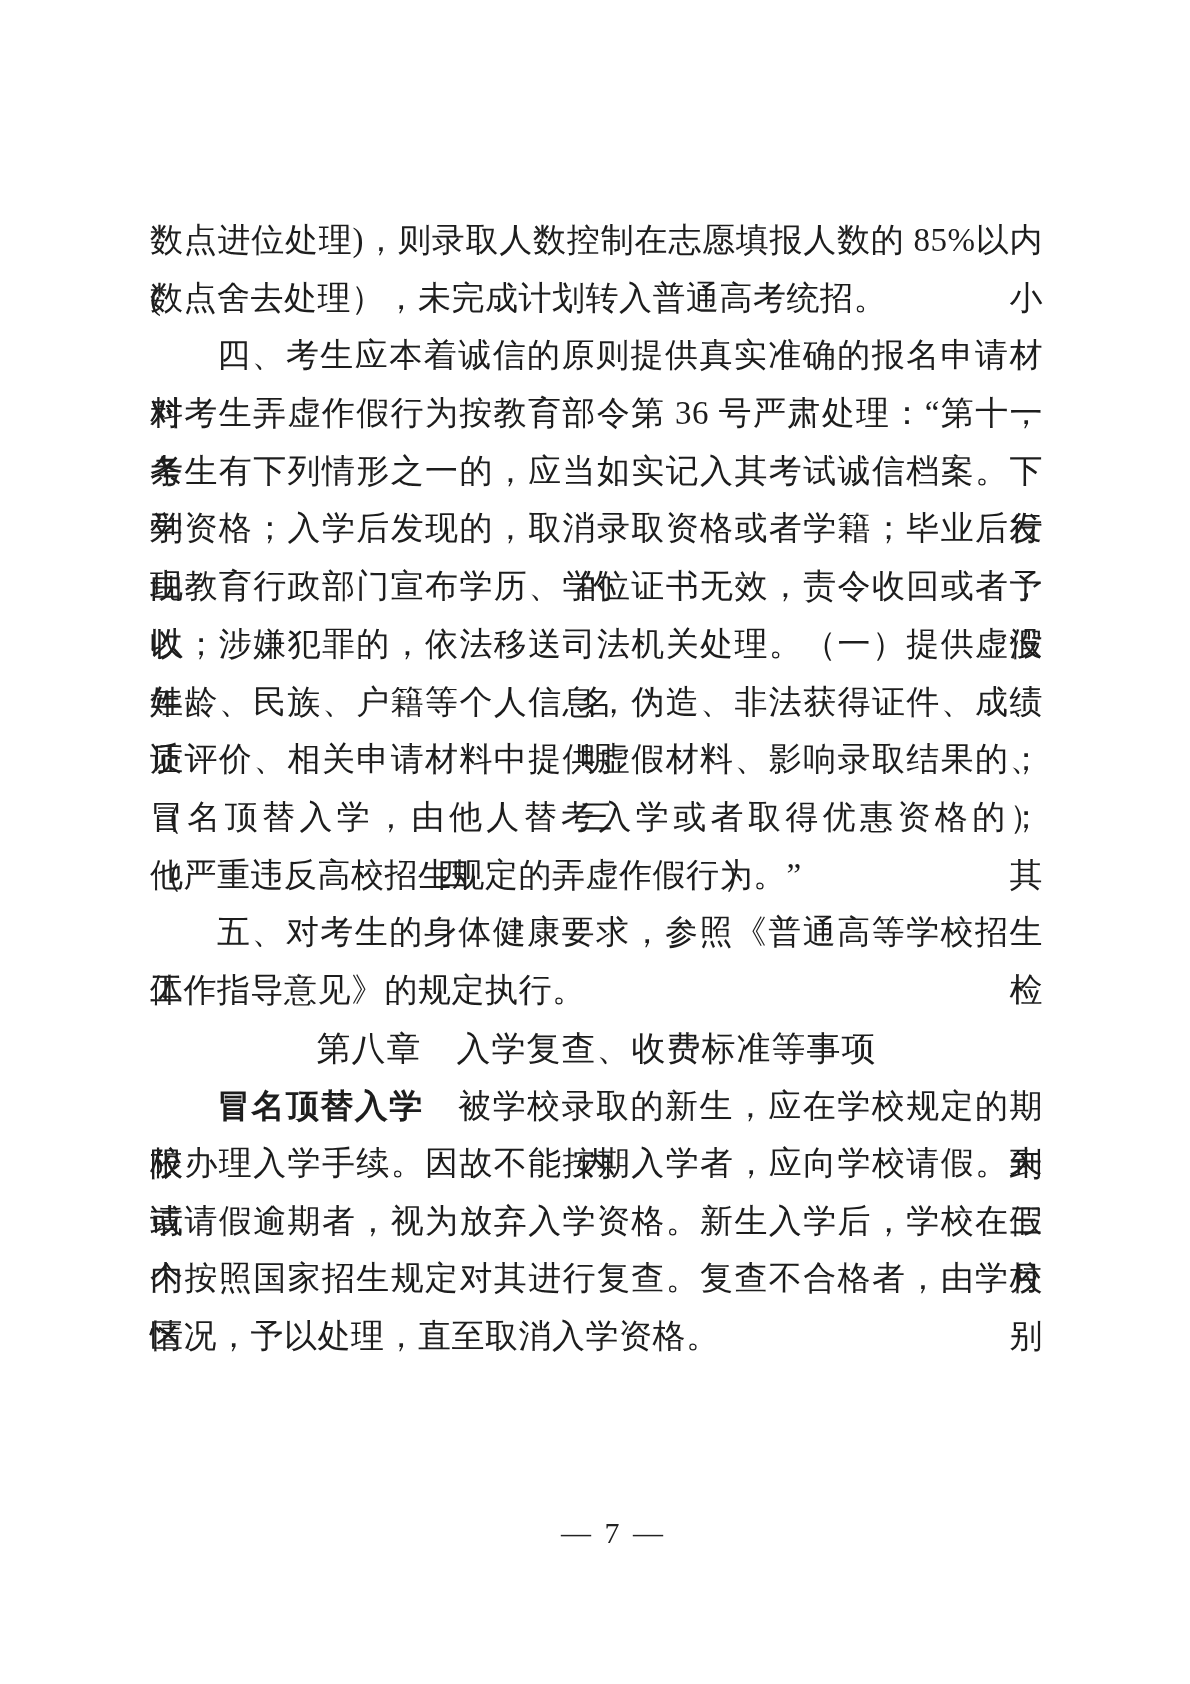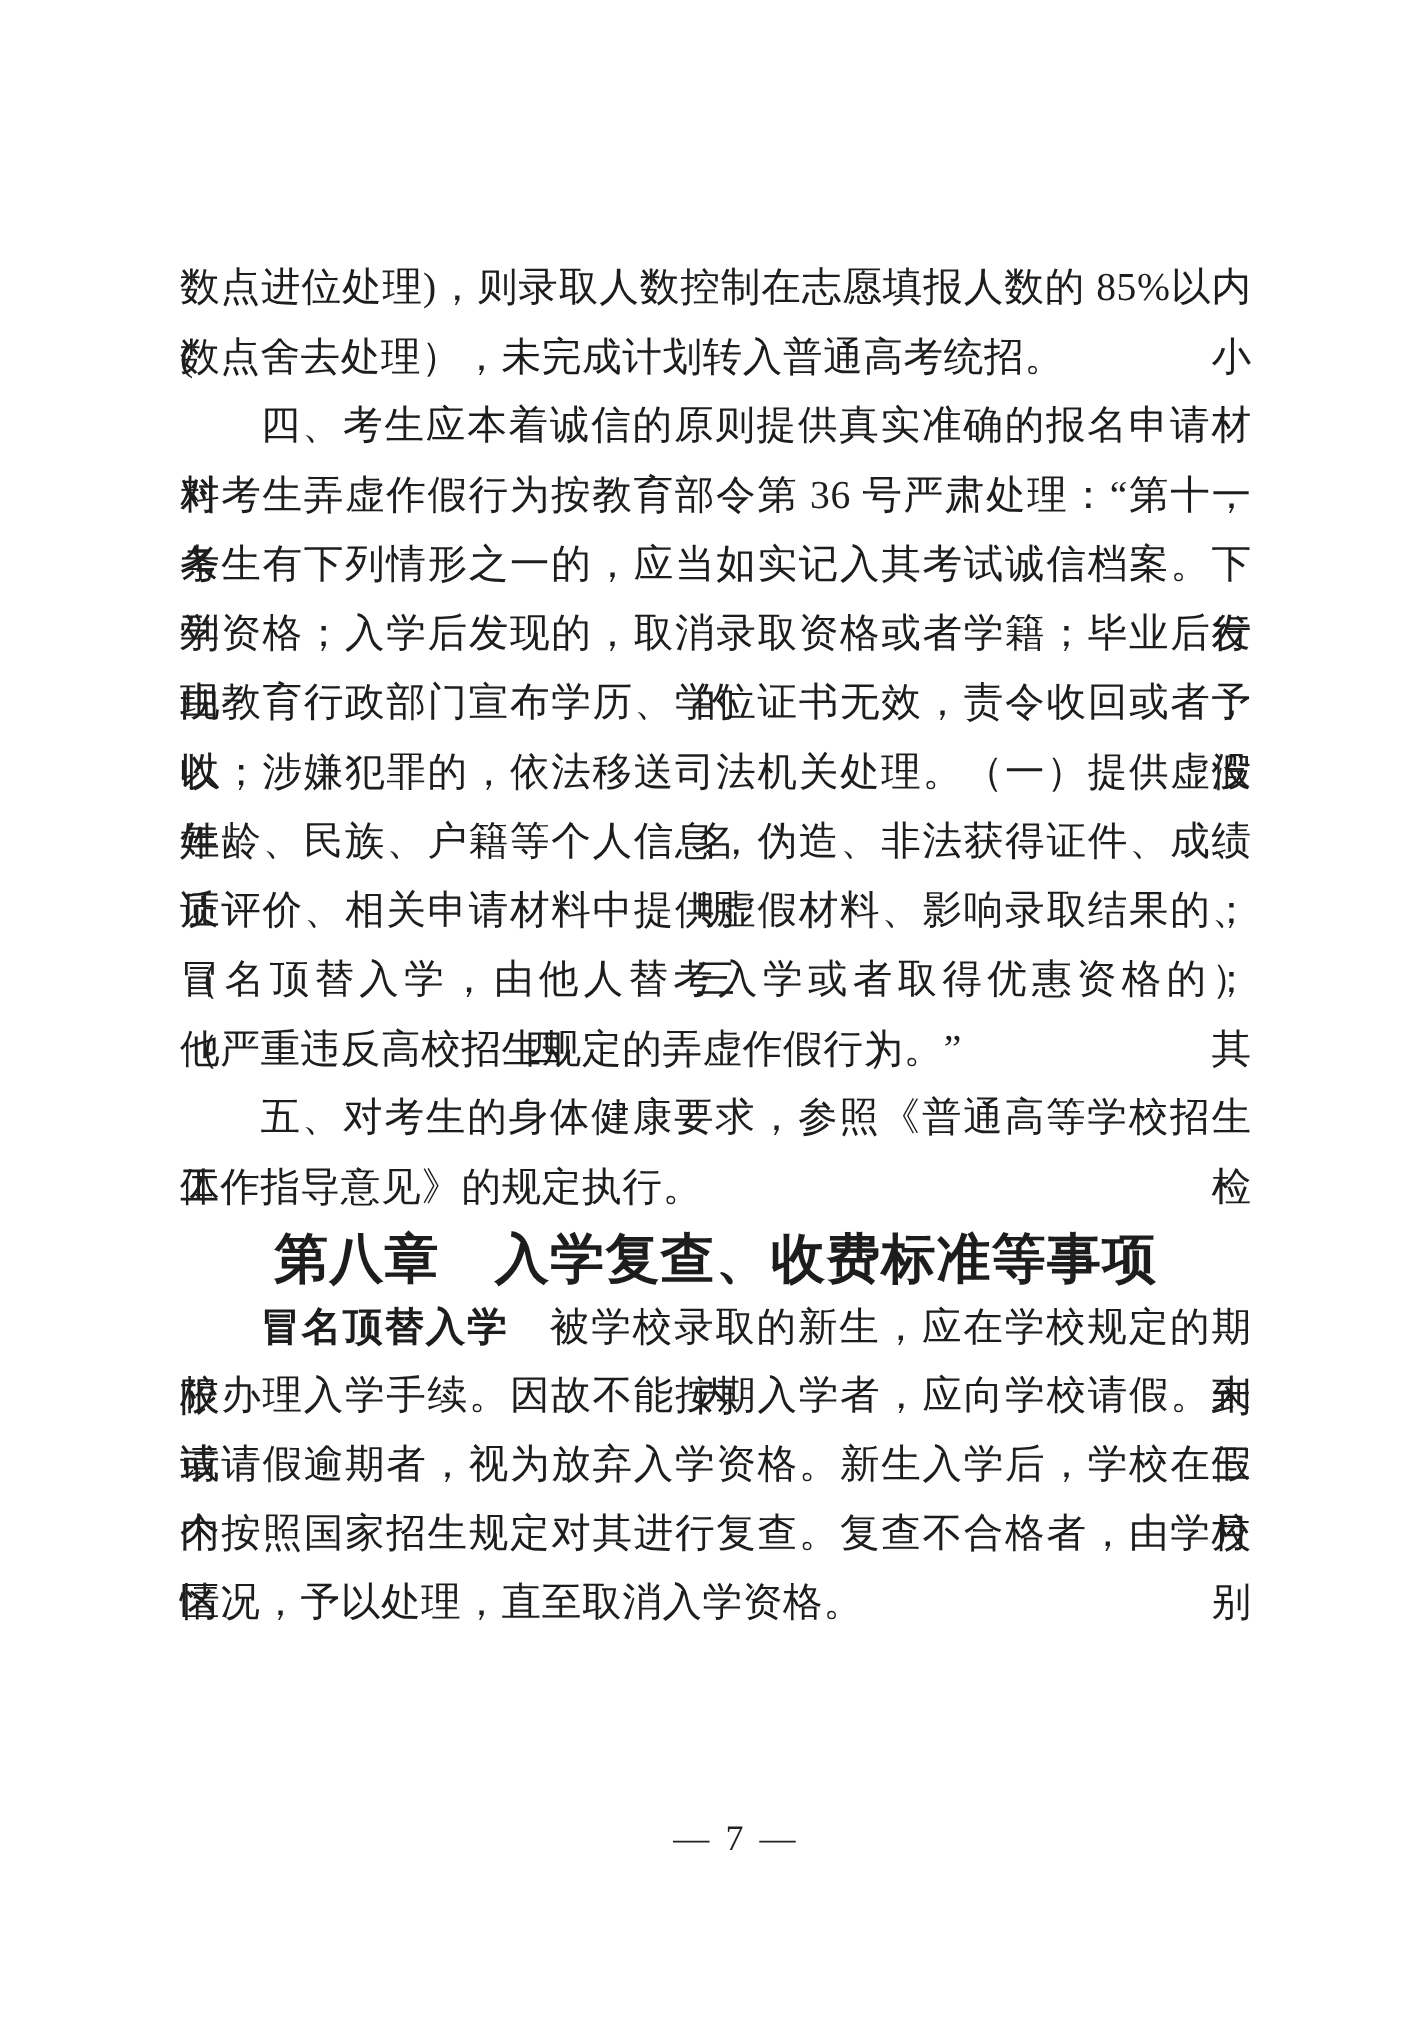--- a/index.html
+++ b/index.html
@@ -35,23 +35,23 @@
     text-align: justify;
     text-align-last: justify;
   }
   
   .indent {
     text-indent: 67px;
   }
   .heading {
     text-align: center;
     text-align-last: center;
-    font-weight: bold;
+    font-weight: normal;
     font-family: "Liberation Sans", "DejaVu Sans", sans-serif;
-    font-size: 45px;
+    font-size: 34px;
     letter-spacing: 1px;
   }
   .bold-term {
     font-weight: bold;
     font-family: "Liberation Sans", "DejaVu Sans", sans-serif;
   }
   .footer {
     position: absolute;
     top: 1516px;
     left: 0;

